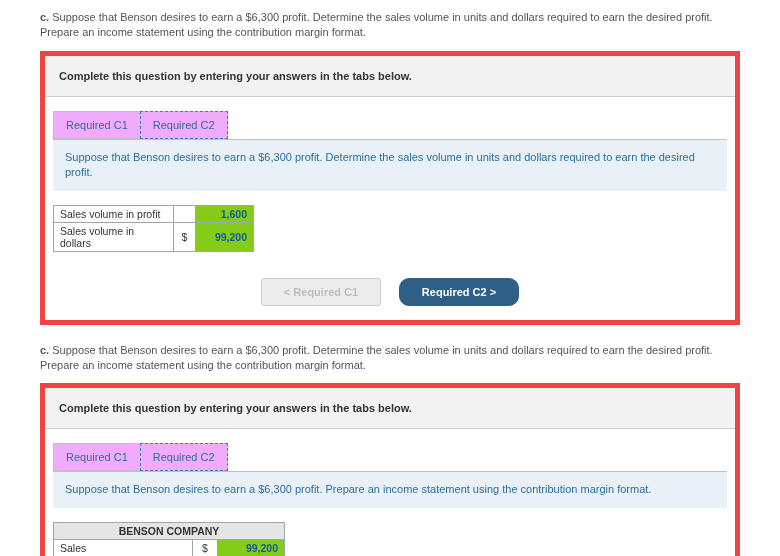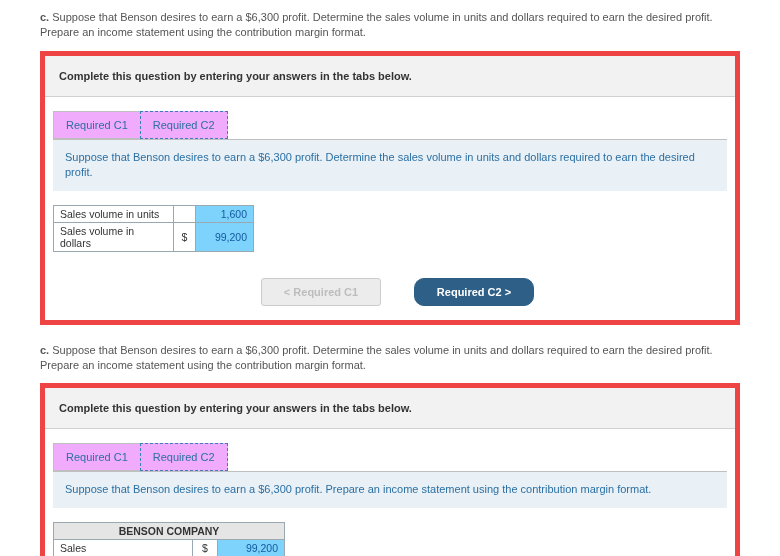--- a/index.html
+++ b/index.html
@@ -62,37 +62,36 @@
     border-collapse: collapse;
     font-size: 10.5px;
   }
   table.data td {
     border: 1px solid #9aa8b2;
     padding: 2px 6px;
     height: 15px;
   }
   .lbl { background: #fff; width: 120px; }
   .sym { background: #fff; width: 22px; text-align: center; }
-  .val { background: #7dd3fc; width: 58px; text-align: right; color: #145a9e; }
+  .val { background: #84cc16; width: 58px; text-align: right; color: #145a9e; font-weight: bold; }
   
   .nav-row {
     display: flex;
     justify-content: center;
     gap: 18px;
     padding: 10px 0 14px 0;
   }
   .nav-btn {
     padding: 7px 18px;
     font-size: 11px;
     border: 1px solid #ccc;
     border-radius: 3px;
     font-weight: bold;
     min-width: 120px;
     text-align: center;
-    margin-left: 15px;
   }
   .nav-disabled { background: #ececec; color: #bdbdbd; }
   .nav-active { background: #2e5f86; color: #fff; border-color: #2e5f86; border-radius: 10px; }
   
   .stmt-header {
     background: #e9f1f6;
     border: 1px solid #9aa8b2;
     text-align: center;
     font-weight: bold;
     font-size: 10.5px;
@@ -115,21 +114,21 @@
     <div class="tab">Required C1</div>
     <div class="tab active">Required C2</div>
   </div>
 
   <div class="sub-prompt">Suppose that Benson desires to earn a $6,300 profit. Determine the sales volume in units and dollars required to earn the desired profit.</div>
 
   <div class="answer-area">
     <table class="data">
       <tbody>
           <tr>
-        <td class="lbl">Sales volume in units</td>
+        <td class="lbl">Sales volume in profit</td>
         <td class="sym"></td>
         <td class="val">1,600</td>
       </tr>
       <tr>
         <td class="lbl">Sales volume in dollars</td>
         <td class="sym">$</td>
         <td class="val">99,200</td>
       </tr>
     </tbody>
       </table>

